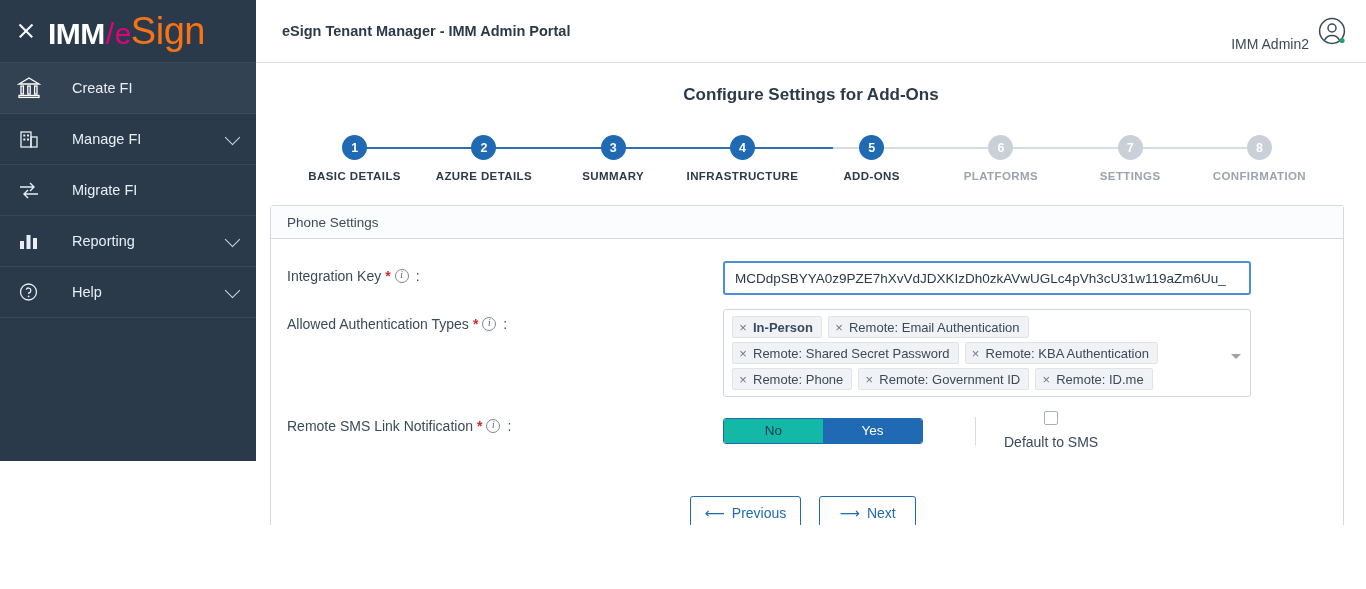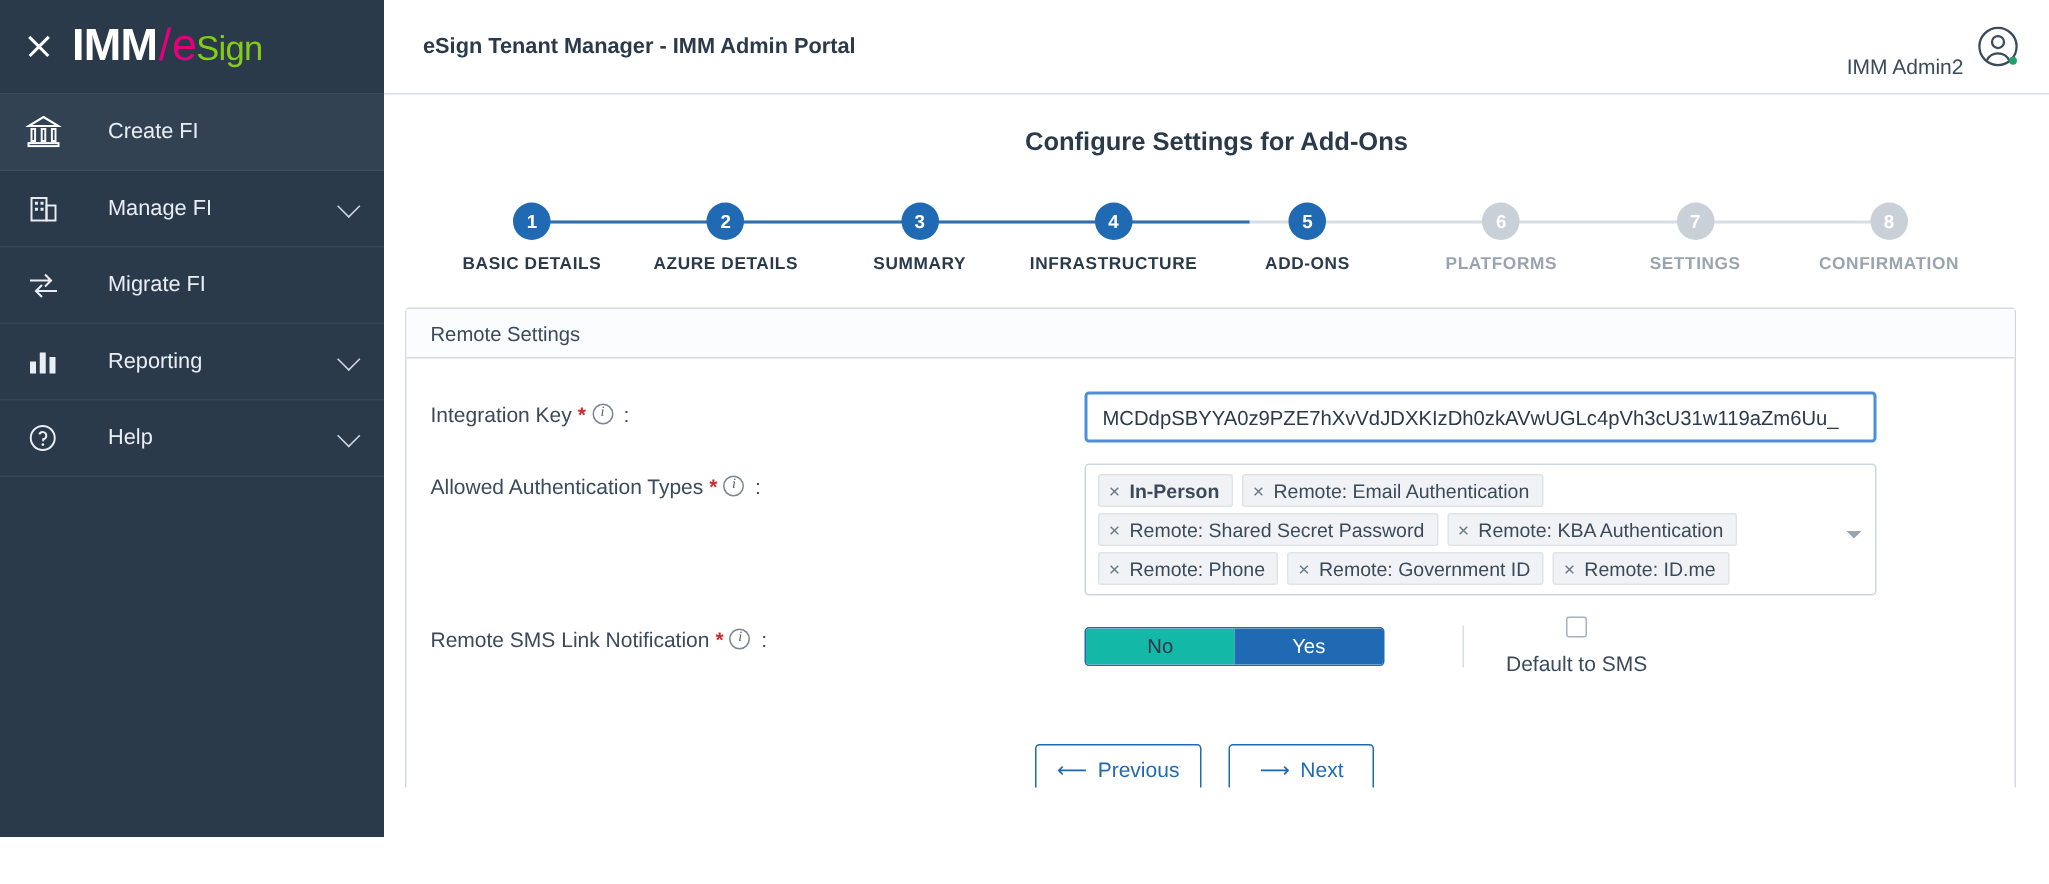--- a/index.html
+++ b/index.html
@@ -12,21 +12,21 @@
   }
   #app {
     position: relative;
     width: 1366px; height: 589px;
     display: flex;
   }
 
   
   .sidebar {
     width: 256px;
-    height: 558px;
+    height: 461px;
     background: #2b3a4a;
     color: #ffffff;
     flex: 0 0 256px;
     position: relative;
   }
   .sidebar-top {
     height: 63px;
     display: flex;
     align-items: center;
     padding: 0 14px;
@@ -52,21 +52,21 @@
   .logo {
     display: flex;
     align-items: baseline;
     font-size: 30px;
     letter-spacing: -0.5px;
     font-weight: 400;
   }
   .logo .imm { color: #ffffff; font-weight: 700; font-size: 30px; }
   .logo .slash { color: #e3007e; font-weight: 300; font-size: 30px; margin: 0 1px; }
   .logo .e { color: #e3007e; font-weight: 400; font-size: 30px; }
-  .logo .sign { color: #84cc16; font-weight: 400; font-size: 23px; }
+  .logo .sign { color: #f97316; font-weight: 400; font-size: 38px; }
 
   .nav-item {
     height: 51px;
     display: flex;
     align-items: center;
     padding: 0 18px 0 16px;
     font-size: 14.5px;
     color: #e8eef4;
     cursor: pointer;
     border-bottom: 1px solid rgba(255,255,255,0.06);
@@ -494,21 +494,21 @@
             <div class="step-label">SETTINGS</div>
           </div>
           <div class="step">
             <div class="step-circle">8</div>
             <div class="step-label">CONFIRMATION</div>
           </div>
         </div>
       </div>
 
       <div class="panel">
-        <div class="panel-head">Remote Settings</div>
+        <div class="panel-head">Phone Settings</div>
         <div class="panel-body">
 
           <div class="row">
             <div class="row-label">
               <span>Integration Key</span>
               <span class="req">*</span>
               <span class="info-icon">i</span>
               <span class="colon">:</span>
             </div>
             <div class="field">

